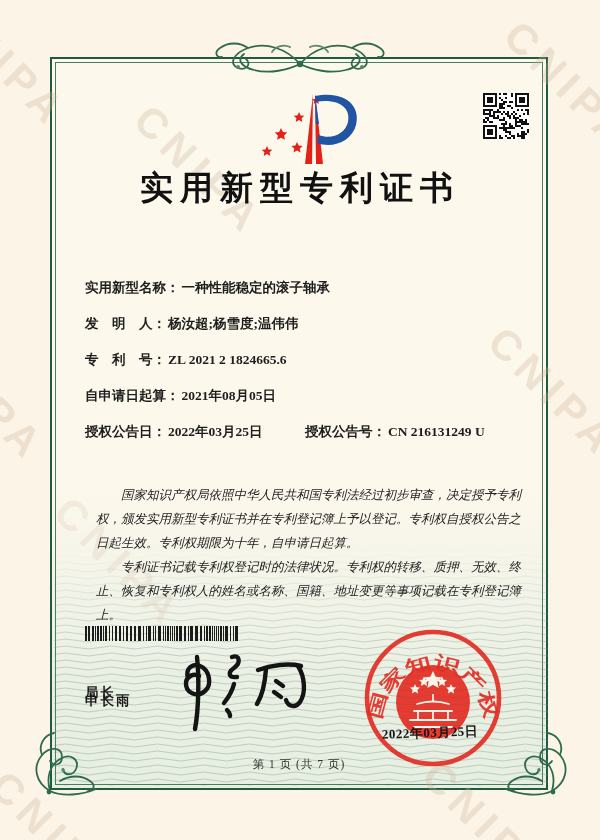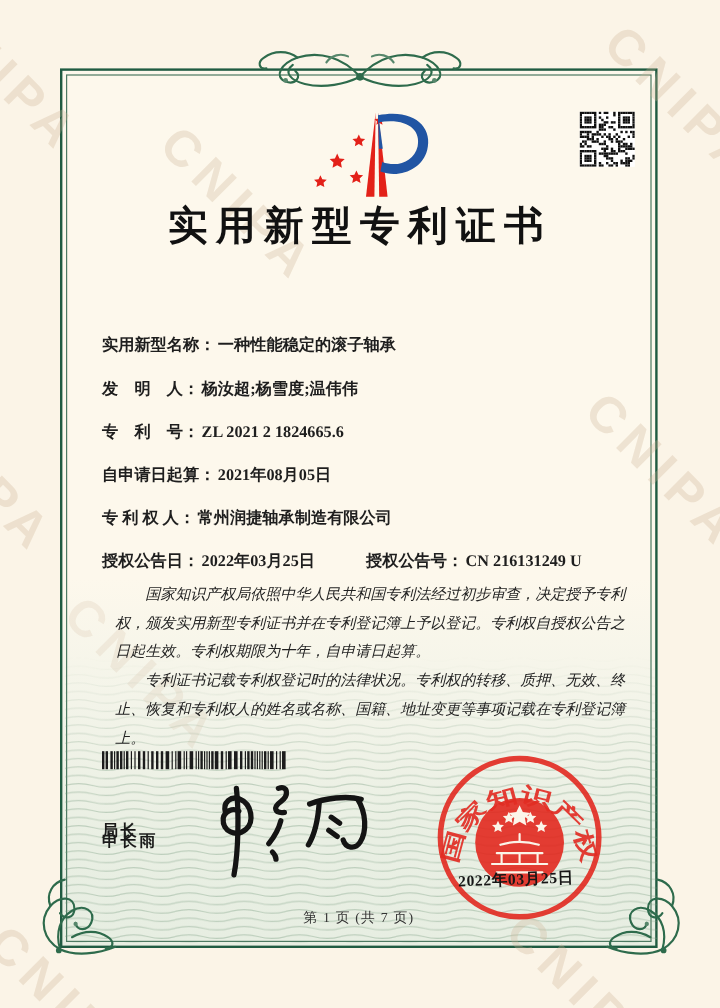--- a/index.html
+++ b/index.html
@@ -441,23 +441,20 @@
     <div class="frow">
       <span class="lab">发　明　人：</span><span class="val">杨汝超;杨雪度;温伟伟</span>
     </div>
     <div class="frow">
       <span class="lab">专　利　号：</span><span class="val">ZL 2021 2 1824665.6</span>
     </div>
     <div class="frow">
       <span class="lab">自申请日起算：</span><span class="val">2021年08月05日</span>
     </div>
     <div class="frow">
-      <span class="lab">专 利 权 人：</span><span class="val">常州润捷轴承制造有限公司</span>
-    </div>
-    <div class="frow">
       <span class="lab">授权公告日：</span><span class="val">2022年03月25日</span>
       <span class="second">
         <span class="lab">授权公告号：</span><span class="val">CN 216131249 U</span>
       </span>
     </div>
   </div>
 
   <div class="paras">
     <p>国家知识产权局依照中华人民共和国专利法经过初步审查，决定授予专利权，颁发实用新型专利证书并在专利登记簿上予以登记。专利权自授权公告之日起生效。专利权期限为十年，自申请日起算。</p>
     <p>专利证书记载专利权登记时的法律状况。专利权的转移、质押、无效、终止、恢复和专利权人的姓名或名称、国籍、地址变更等事项记载在专利登记簿上。</p>

